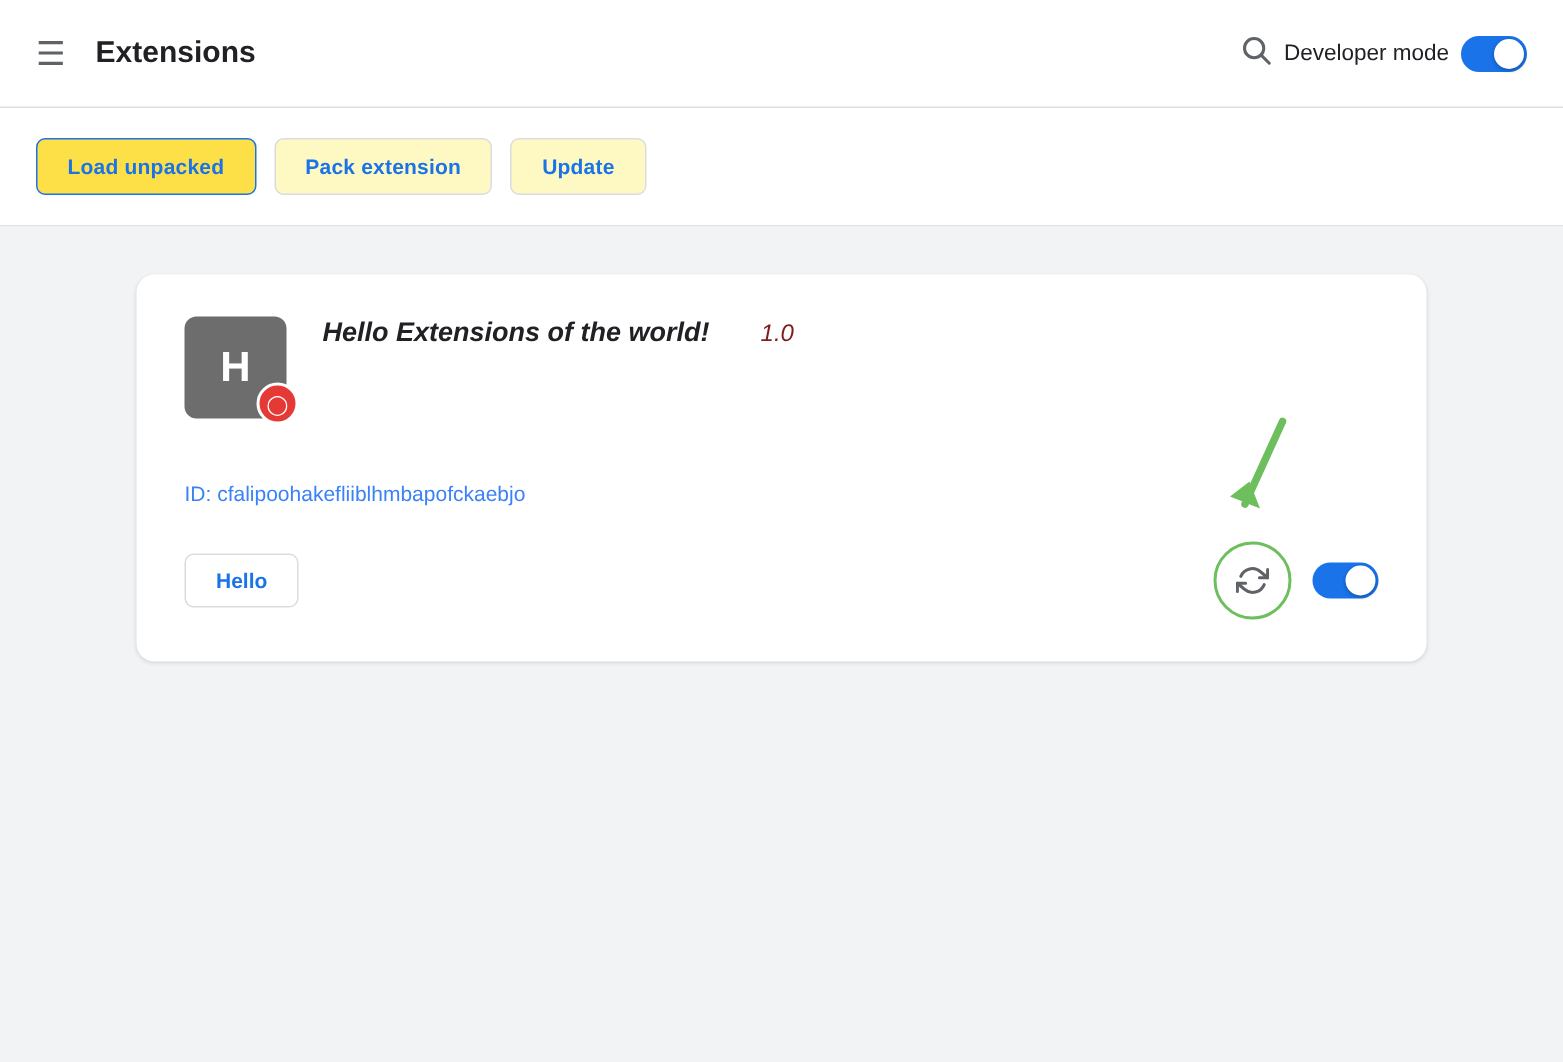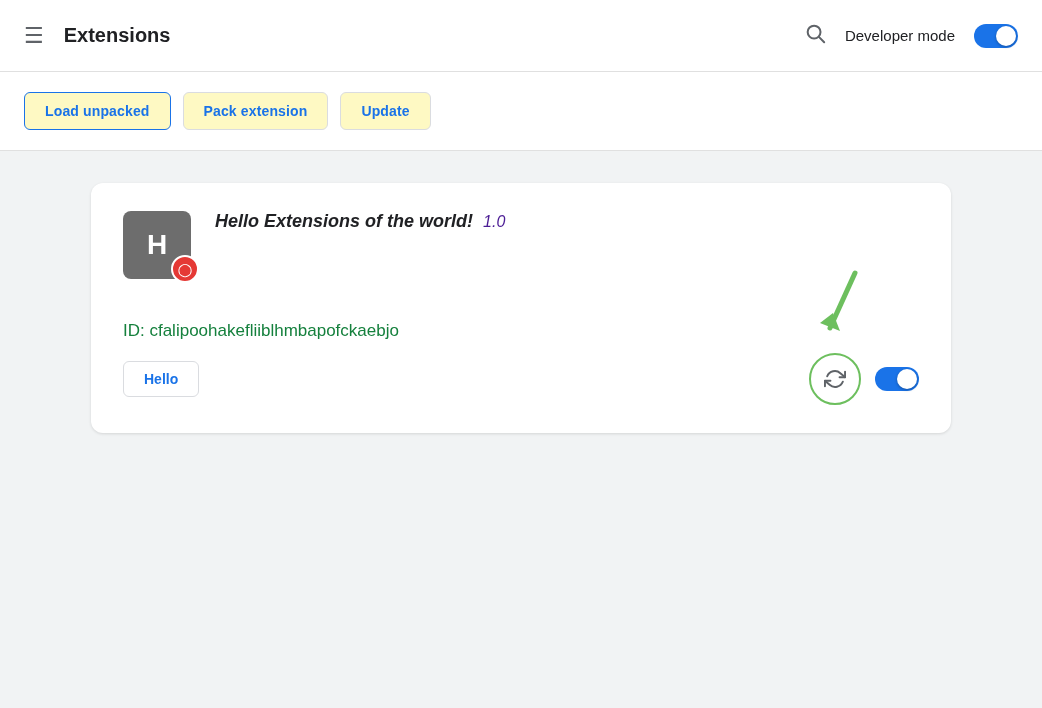--- a/index.html
+++ b/index.html
@@ -40,21 +40,21 @@
     .header-title {
       font-size: 20px;
       font-weight: 600;
       color: #202124;
       flex: 1;
     }
 
     .header-right {
       display: flex;
       align-items: center;
-      gap: 19px;
+      gap: 8px;
     }
 
     .search-icon {
       font-size: 22px;
       color: #5f6368;
       cursor: pointer;
     }
 
     .dev-mode-label {
       font-size: 15px;
@@ -100,21 +100,21 @@
       background: #fef9c3;
       color: #1a73e8;
       font-size: 14px;
       font-weight: 600;
       cursor: pointer;
       letter-spacing: 0.01em;
     }
 
     .toolbar-btn.active {
       border-color: #1a73e8;
-      background: #fef9c3;
+      background: #fde047;
     }
 
     
     .main-content {
       flex: 1;
       padding: 32px 24px;
       background: #f1f3f4;
       overflow-y: auto;
     }
 
@@ -188,33 +188,34 @@
     }
 
     .ext-name {
       font-size: 18px;
       font-weight: 600;
       color: #202124;
     }
 
     .ext-version {
       font-size: 16px;
-      color: #4c1d95;
+      color: #7f1d1d;
       font-weight: 400;
+      margin-left: 24px;
     }
 
     .ext-desc {
       font-size: 14px;
       color: #5f6368;
     }
 
     .card-id-row {
-      font-size: 17px;
-      color: #15803d;
-      margin-bottom: 12px;
+      font-size: 14px;
+      color: #3b82f6;
+      margin-bottom: 24px;
       padding-top: 8px;
     }
 
     .card-bottom {
       display: flex;
       align-items: center;
       gap: 12px;
       position: relative;
     }
 

